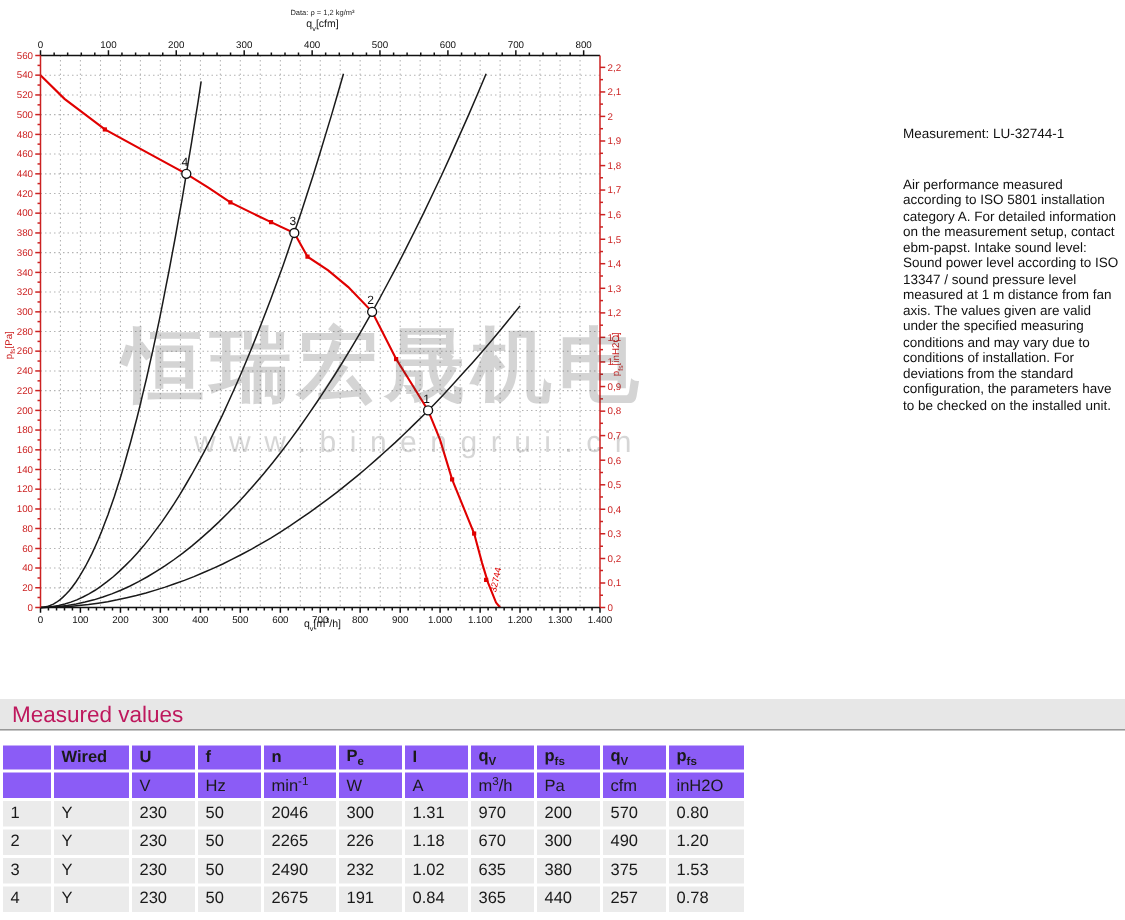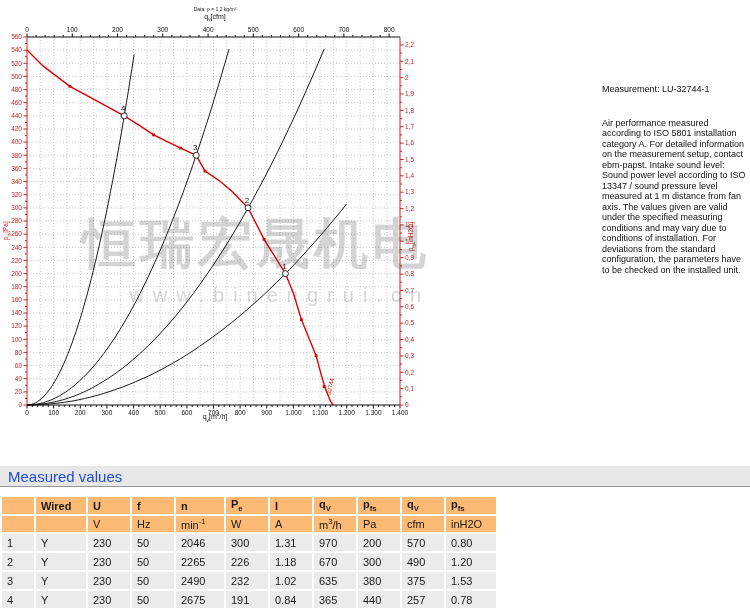--- a/index.html
+++ b/index.html
@@ -25,24 +25,24 @@
   .wm2 { font-size:20px; letter-spacing:9px; color:rgba(90,90,90,0.25); margin-top:3px; white-space:nowrap; }
   sub { font-size:70%; }
   sup { font-size:70%; }
   
   .meas { position:absolute; left:602px; top:84px; width:148px; font-size:9px;
           line-height:10.5px; color:#111; }
   .meas-title { margin-bottom:23px; }
   
   .mv-bar { position:absolute; top:466px; left:0; width:750px; height:21px;
             background:#e7e7e7; border-bottom:1px solid #989898;
-            font-size:15px; line-height:21px; padding-left:8px; color:#1d4ed8; }
+            font-size:15px; line-height:21px; padding-left:8px; color:#be185d; }
   #measured-table { position:absolute; top:495px; left:0; border-collapse:separate;
             border-spacing:2px; table-layout:fixed; font-size:11px; color:#1a1a1a; }
-  #measured-table th { background:#fdba74; font-weight:bold; text-align:left;
+  #measured-table th { background:#8b5cf6; font-weight:bold; text-align:left;
             padding:1px 5px; height:16px; white-space:nowrap; overflow:hidden; }
   #measured-table tr.units th { font-weight:normal; }
   #measured-table td { background:#ebebeb; padding:1px 5px; height:17px;
             white-space:nowrap; overflow:hidden; }
   
   .grid { stroke:#b3b3b3; stroke-width:0.7; stroke-dasharray:1 2; }
   .sys  { stroke:#1a1a1a; fill:none; stroke-width:1; }
   .fan  { stroke:#e00000; fill:none; stroke-width:1.4; }
   .mk   { fill:#e00000; }
   .op   { fill:#fff; stroke:#111; stroke-width:0.9; }

